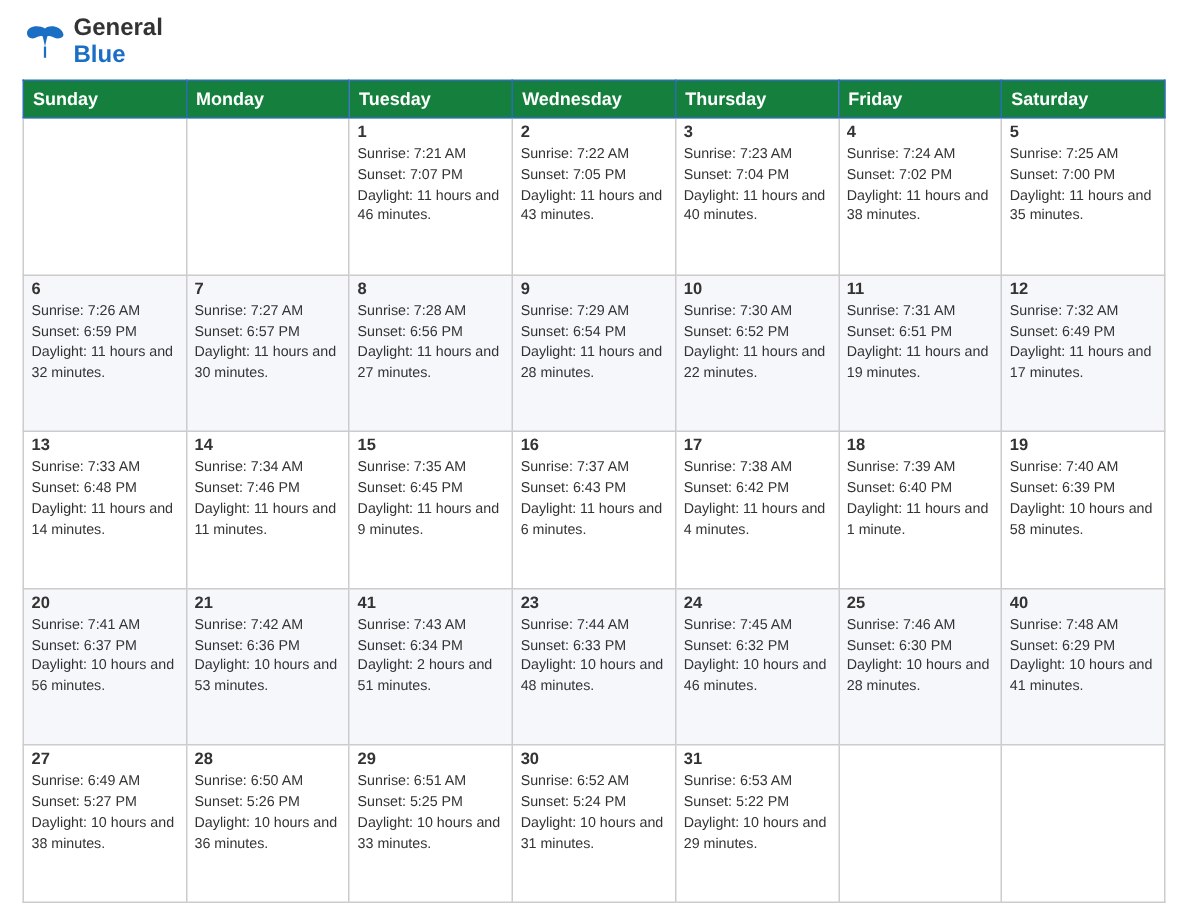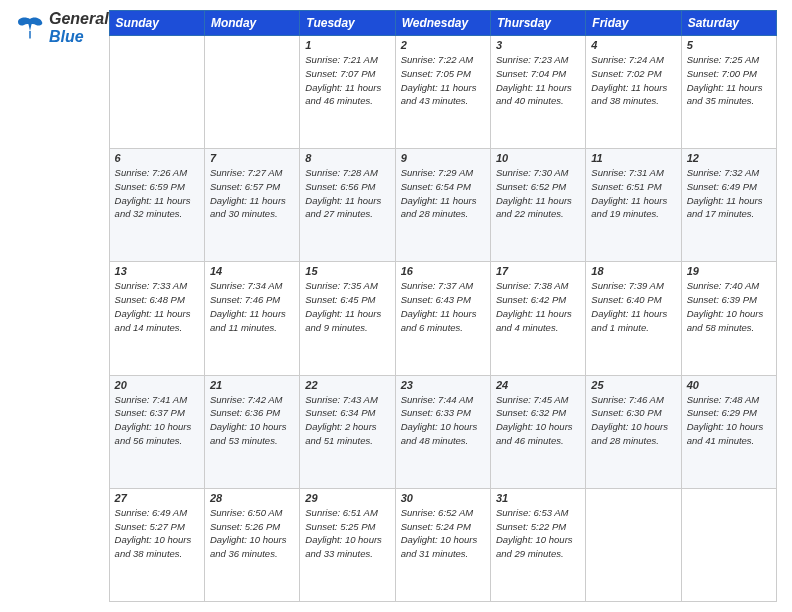--- a/index.html
+++ b/index.html
@@ -8,21 +8,21 @@
       background: #fff;
       width: 792px;
       height: 612px;
       overflow: hidden;
     }
     .page {
       width: 792px;
       height: 612px;
       padding: 10px 15px;
       display: flex;
-      font-style: italic;
+      flex-direction: column;
     }
     .header {
       display: flex;
       justify-content: space-between;
       align-items: flex-start;
       margin-bottom: 8px;
     }
     .logo {
       display: flex;
       align-items: center;
@@ -45,21 +45,21 @@
       color: #555;
     }
     .calendar {
       flex: 1;
       border: 1px solid #ccc;
       border-collapse: collapse;
       width: 100%;
       table-layout: fixed;
     }
     .calendar th {
-      background: #1d4ed8;
+      background: #15803d;
       color: #fff;
       text-align: left;
       padding: 5px 6px;
       font-size: 12px;
       font-weight: bold;
       border: 1px solid #2a6db5;
     }
     .calendar td {
       vertical-align: top;
       border: 1px solid #ccc;
@@ -290,21 +290,21 @@
       </td>
           <td>
         <div class="day-number">21</div>
         <div class="day-info">
           <div>Sunrise: 7:42 AM</div>
           <div>Sunset: 6:36 PM</div>
           <div>Daylight: 10 hours and 53 minutes.</div>
         </div>
       </td>
           <td>
-        <div class="day-number">22</div>
+        <div class="day-number">41</div>
         <div class="day-info">
           <div>Sunrise: 7:43 AM</div>
           <div>Sunset: 6:34 PM</div>
           <div>Daylight: 2 hours and 51 minutes.</div>
         </div>
       </td>
           <td>
         <div class="day-number">23</div>
         <div class="day-info">
           <div>Sunrise: 7:44 AM</div>

